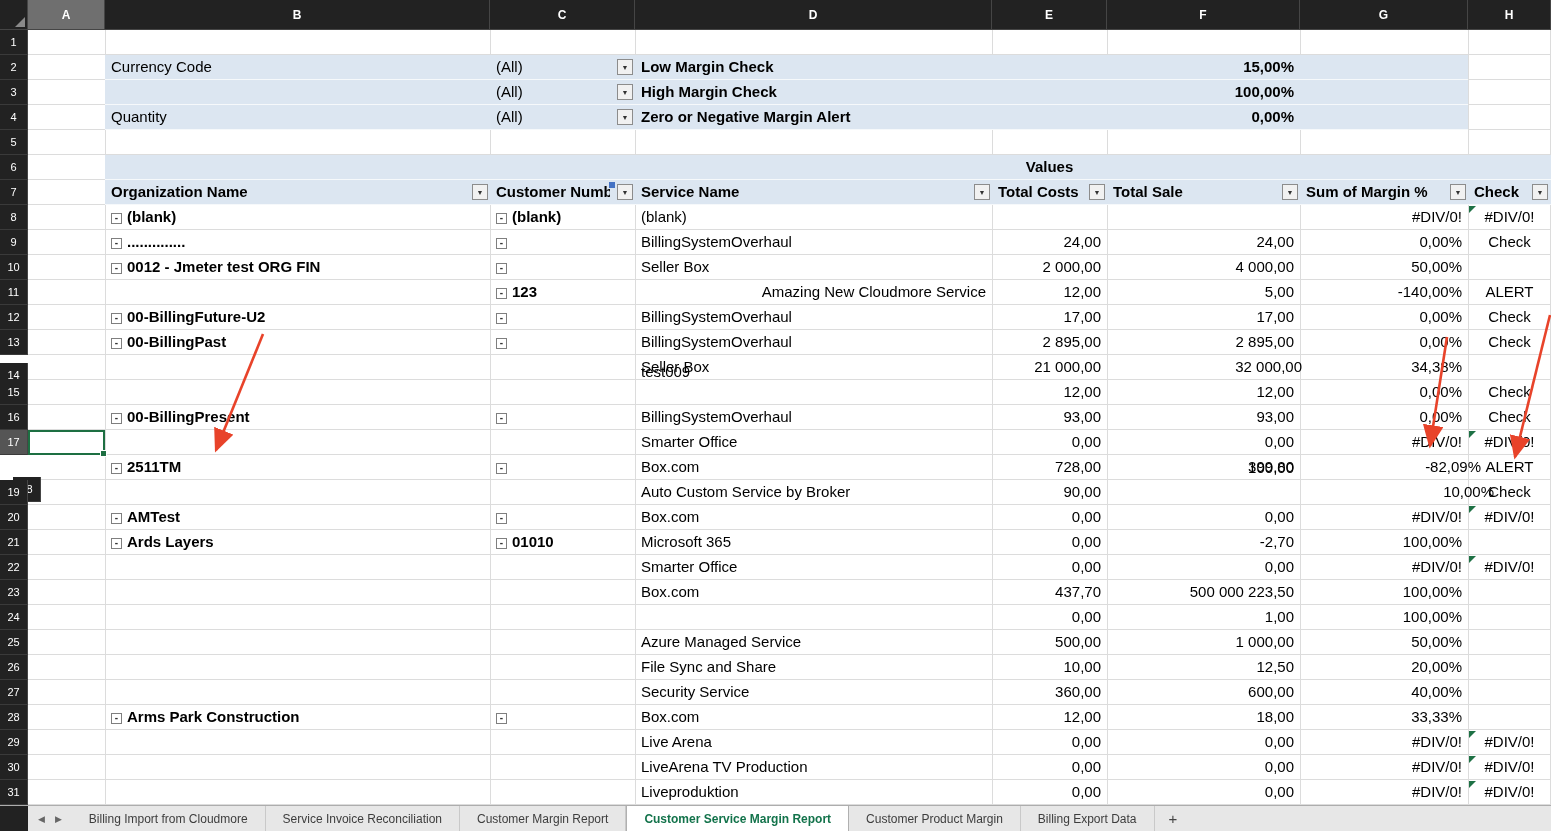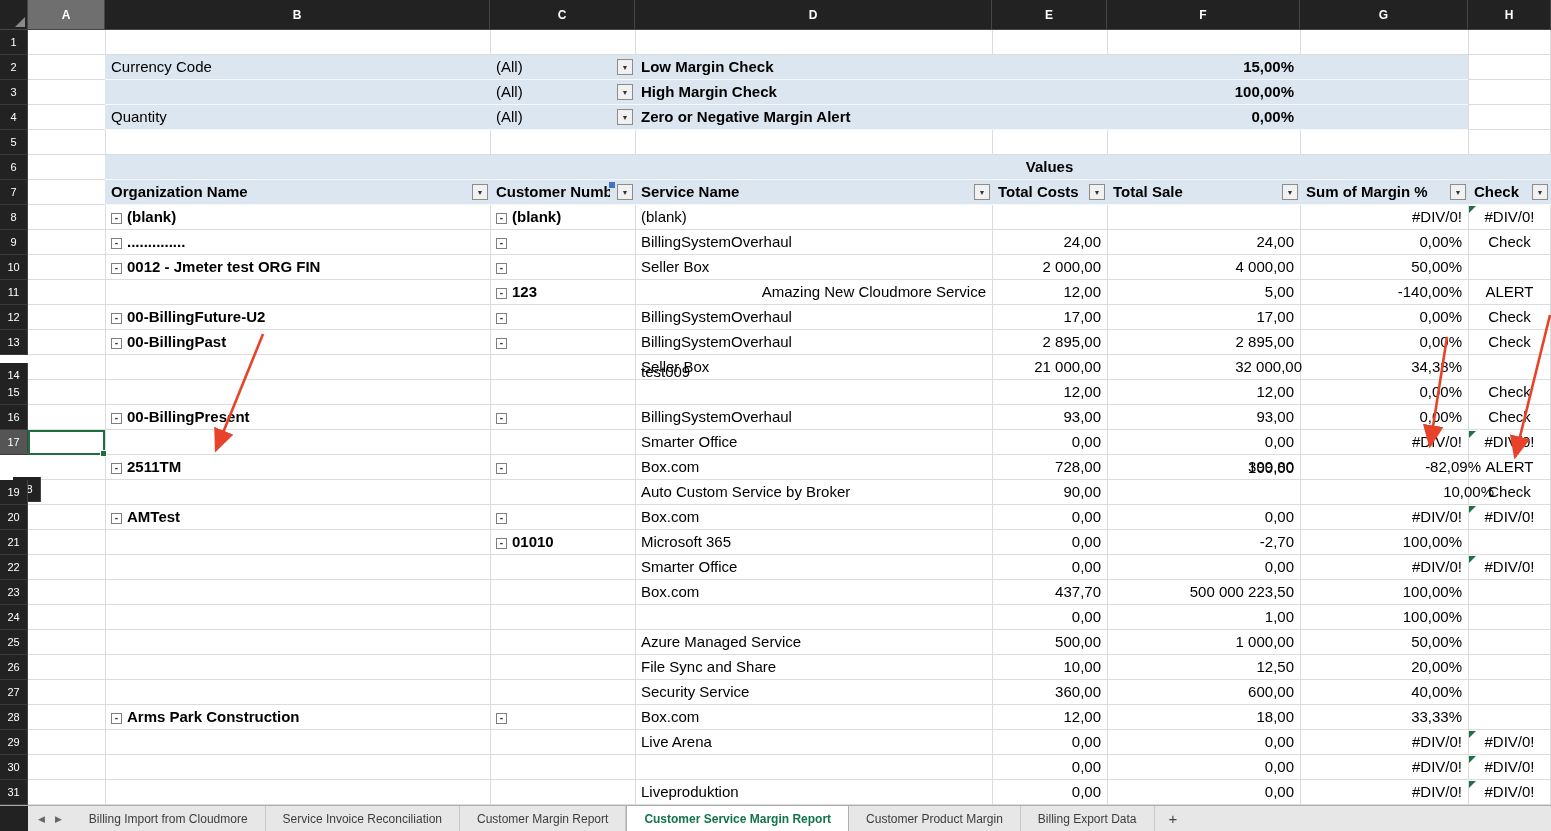--- a/index.html
+++ b/index.html
@@ -208,20 +208,21 @@
       <div class="cell r" style="left: 1272px; top: 450px; width: 168px; margin-left: 32px;"><span>10,00%</span></div>
       <div class="cell c" style="left: 1440px; top: 450px; width: 83px;"><span>Check</span></div>
       <div class="cell b" style="left: 77px; top: 475px; width: 385px;"><span class="cbtn">-</span><span>AMTest</span></div>
       <div class="cell b" style="left: 462px; top: 475px; width: 145px;"><span class="cbtn">-</span><span></span></div>
       <div class="cell" style="left: 607px; top: 475px; width: 357px;"><span>Box.com</span></div>
       <div class="cell r" style="left: 964px; top: 475px; width: 115px;"><span>0,00</span></div>
       <div class="cell r" style="left: 1079px; top: 475px; width: 193px;"><span>0,00</span></div>
       <div class="cell r" style="left: 1272px; top: 475px; width: 168px;"><span>#DIV/0!</span></div>
       <div class="cell c" style="left: 1440px; top: 475px; width: 83px;"><span>#DIV/0!</span></div>
       <div class="flag" style="left: 1441px; top: 476px;"></div>
+      <div class="cell b" style="left: 77px; top: 500px; width: 385px;"><span class="cbtn">-</span><span>Ards Layers</span></div>
       <div class="cell b" style="left: 462px; top: 500px; width: 145px;"><span class="cbtn">-</span><span>01010</span></div>
       <div class="cell" style="left: 607px; top: 500px; width: 357px;"><span>Microsoft 365</span></div>
       <div class="cell r" style="left: 964px; top: 500px; width: 115px;"><span>0,00</span></div>
       <div class="cell r" style="left: 1079px; top: 500px; width: 193px;"><span>-2,70</span></div>
       <div class="cell r" style="left: 1272px; top: 500px; width: 168px;"><span>100,00%</span></div>
       <div class="cell" style="left: 607px; top: 525px; width: 357px;"><span>Smarter Office</span></div>
       <div class="cell r" style="left: 964px; top: 525px; width: 115px;"><span>0,00</span></div>
       <div class="cell r" style="left: 1079px; top: 525px; width: 193px;"><span>0,00</span></div>
       <div class="cell r" style="left: 1272px; top: 525px; width: 168px;"><span>#DIV/0!</span></div>
       <div class="cell c" style="left: 1440px; top: 525px; width: 83px;"><span>#DIV/0!</span></div>
@@ -250,20 +251,21 @@
       <div class="cell" style="left: 607px; top: 675px; width: 357px;"><span>Box.com</span></div>
       <div class="cell r" style="left: 964px; top: 675px; width: 115px;"><span>12,00</span></div>
       <div class="cell r" style="left: 1079px; top: 675px; width: 193px;"><span>18,00</span></div>
       <div class="cell r" style="left: 1272px; top: 675px; width: 168px;"><span>33,33%</span></div>
       <div class="cell" style="left: 607px; top: 700px; width: 357px;"><span>Live Arena</span></div>
       <div class="cell r" style="left: 964px; top: 700px; width: 115px;"><span>0,00</span></div>
       <div class="cell r" style="left: 1079px; top: 700px; width: 193px;"><span>0,00</span></div>
       <div class="cell r" style="left: 1272px; top: 700px; width: 168px;"><span>#DIV/0!</span></div>
       <div class="cell c" style="left: 1440px; top: 700px; width: 83px;"><span>#DIV/0!</span></div>
       <div class="flag" style="left: 1441px; top: 701px;"></div>
+      <div class="cell" style="left: 607px; top: 725px; width: 357px;"><span>LiveArena TV Production</span></div>
       <div class="cell r" style="left: 964px; top: 725px; width: 115px;"><span>0,00</span></div>
       <div class="cell r" style="left: 1079px; top: 725px; width: 193px;"><span>0,00</span></div>
       <div class="cell r" style="left: 1272px; top: 725px; width: 168px;"><span>#DIV/0!</span></div>
       <div class="cell c" style="left: 1440px; top: 725px; width: 83px;"><span>#DIV/0!</span></div>
       <div class="flag" style="left: 1441px; top: 726px;"></div>
       <div class="cell" style="left: 607px; top: 750px; width: 357px;"><span>Liveproduktion</span></div>
       <div class="cell r" style="left: 964px; top: 750px; width: 115px;"><span>0,00</span></div>
       <div class="cell r" style="left: 1079px; top: 750px; width: 193px;"><span>0,00</span></div>
       <div class="cell r" style="left: 1272px; top: 750px; width: 168px;"><span>#DIV/0!</span></div>
       <div class="cell c" style="left: 1440px; top: 750px; width: 83px;"><span>#DIV/0!</span></div>

